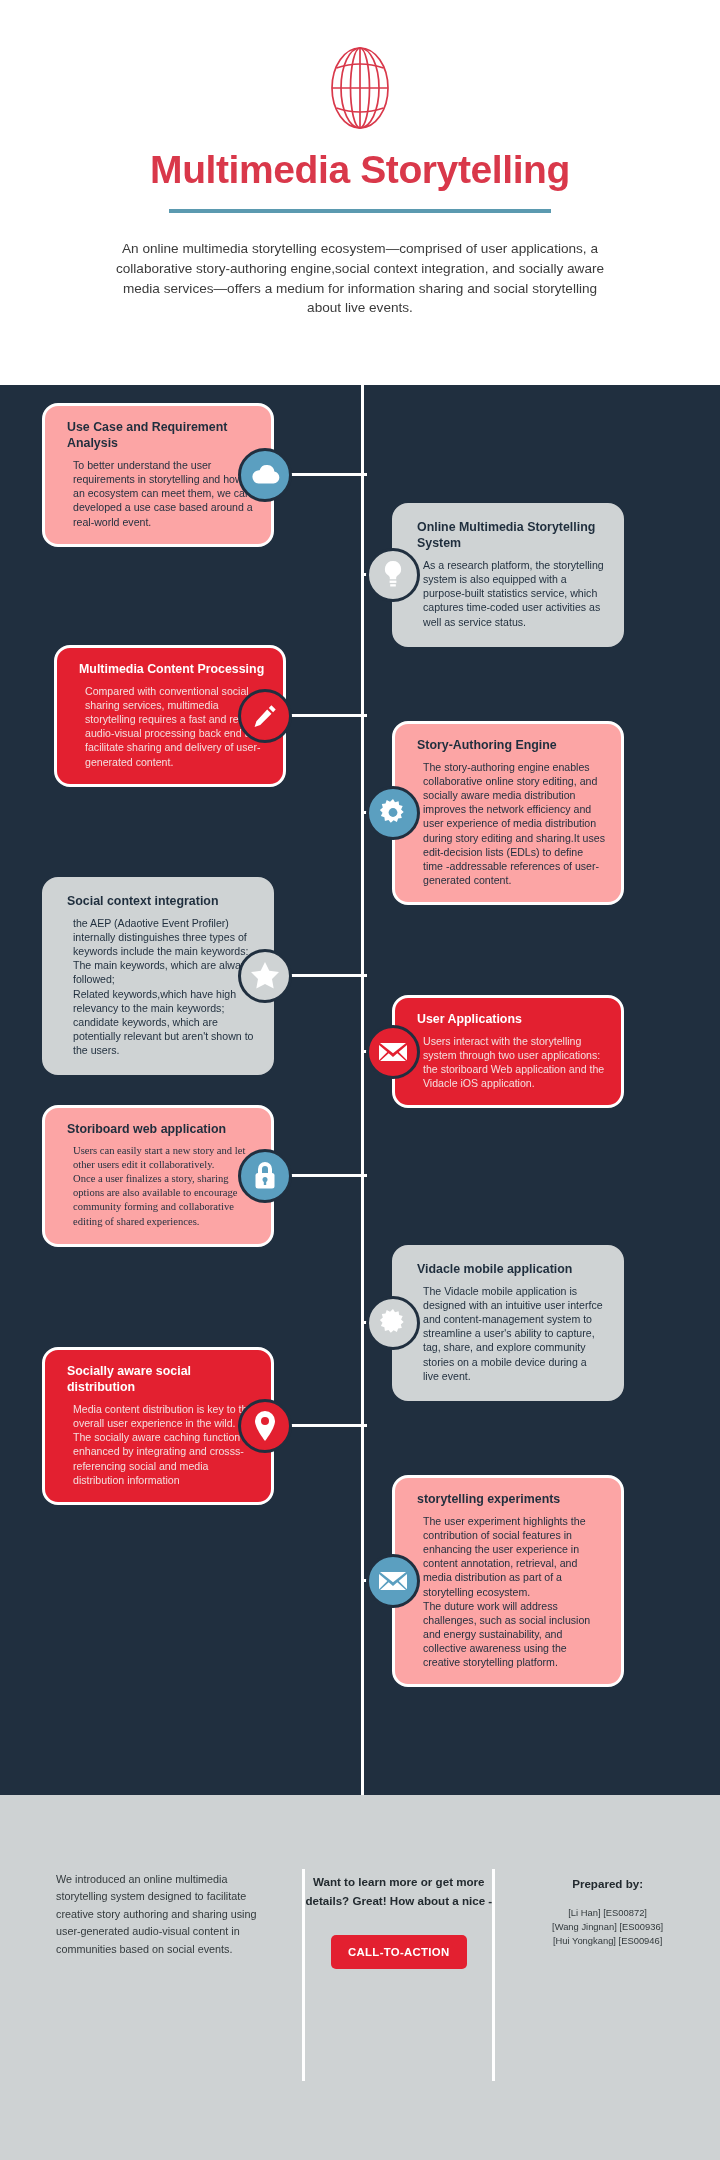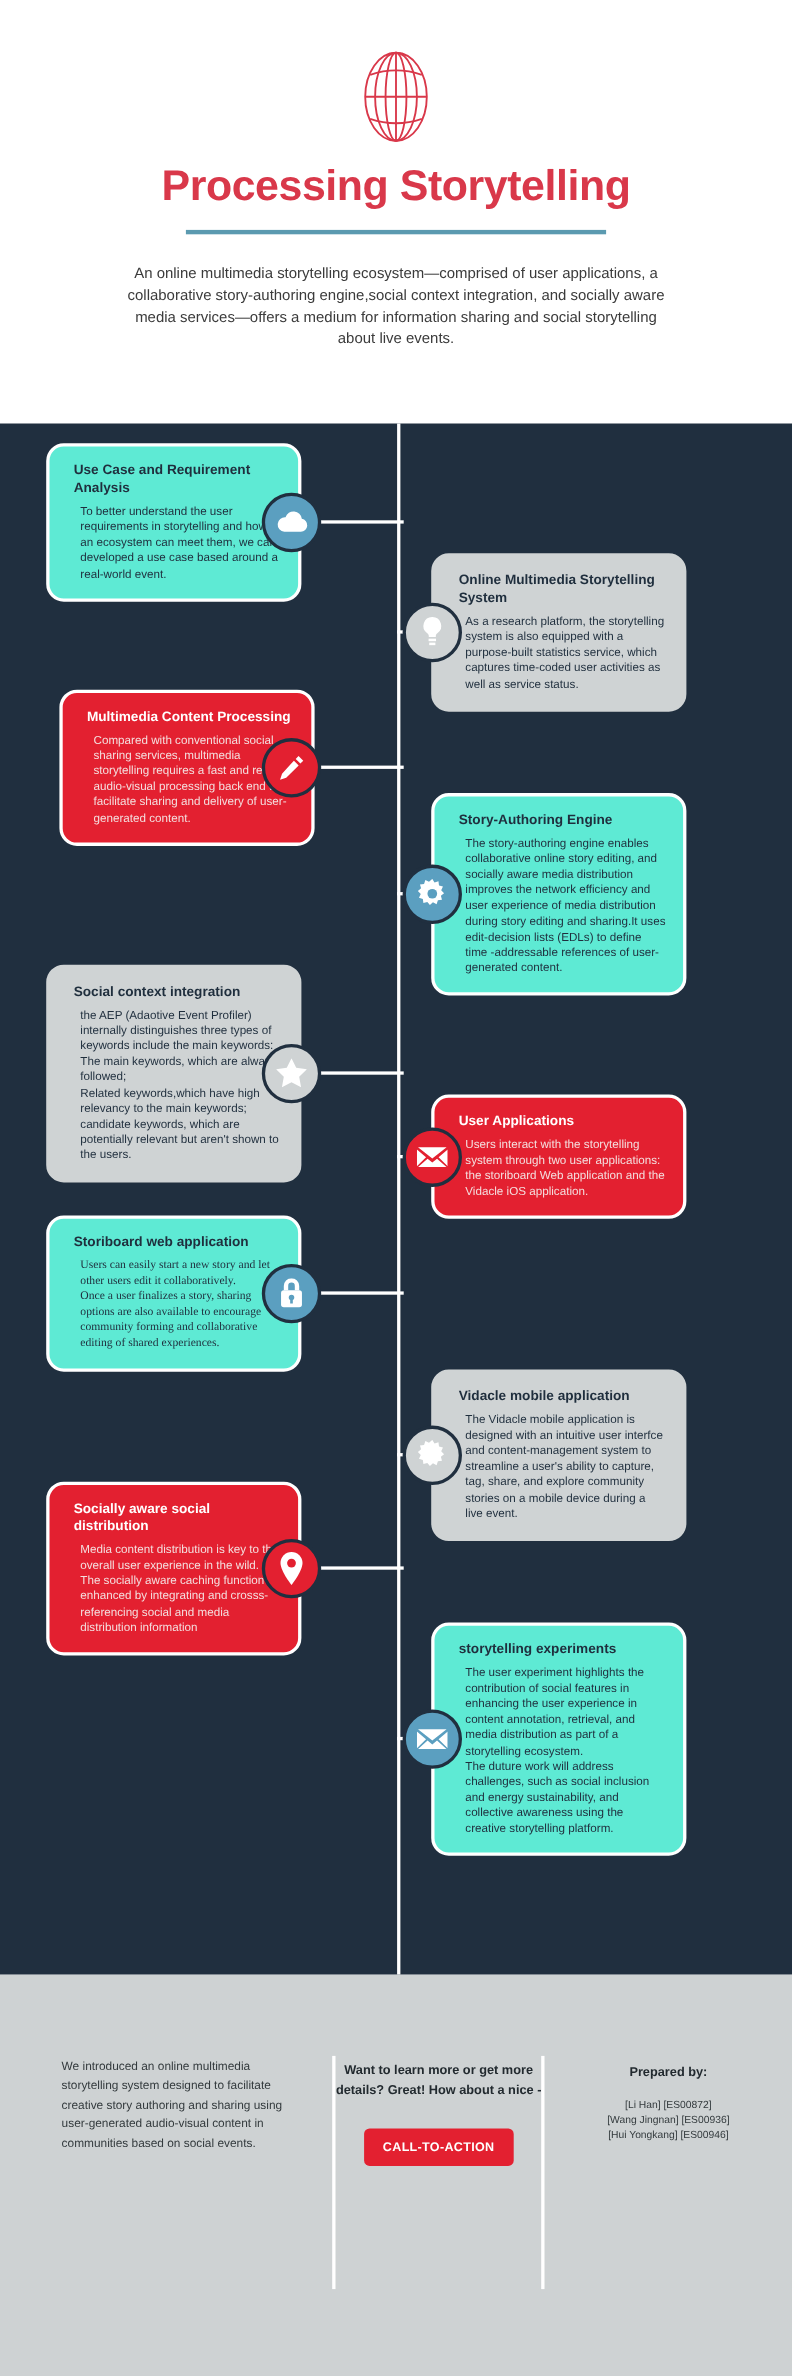--- a/index.html
+++ b/index.html
@@ -106,21 +106,21 @@
     margin-bottom: 7px;
     padding-left: 6px;
   }
   .card p {
     font-size: 10.6px;
     line-height: 1.33;
     padding-left: 12px;
   }
 
   
-  .theme-blue  { background: #5eead4; border-color: #ffffff; }
+  .theme-blue  { background: #fca5a5; border-color: #ffffff; }
   .theme-blue h3, .theme-blue p { color: #1f2e3d; }
   .theme-red   { background: #e32030; border-color: #ffffff; }
   .theme-red h3 { color: #ffffff; }
   .theme-red p  { color: #f4dede; }
   .theme-gray  { background: #cfd3d4; border-color: #cfd3d4; }
   .theme-gray h3, .theme-gray p { color: #1f2e3d; }
 
   
   .badge {
     position: absolute;
@@ -210,21 +210,21 @@
           <ellipse cx="31" cy="42" rx="19" ry="40"></ellipse>
           <ellipse cx="31" cy="42" rx="9.5" ry="40"></ellipse>
           <line x1="31" y1="2" x2="31" y2="82"></line>
           <line x1="3" y1="42" x2="59" y2="42"></line>
           <path d="M7.5 22 Q31 14 54.5 22"></path>
           <path d="M7.5 62 Q31 70 54.5 62"></path>
         </g>
       </svg>
     </div>
 
-    <h1 class="main-title">Processing Storytelling</h1>
+    <h1 class="main-title">Multimedia Storytelling</h1>
 
     <div class="title-rule"></div>
 
     <p class="intro">An online multimedia storytelling ecosystem—comprised of user applications, a collaborative story-authoring engine,social context integration, and socially aware media services—offers a medium for information sharing and social storytelling about live events.</p>
   </div>
 
   <div class="timeline">
     <div class="spine"></div>
 
     <div class="node left" style="top:18px;">
@@ -248,21 +248,21 @@
       </div>
       <div class="badge badge-gray">
         <svg width="22" height="30" viewBox="0 0 22 30">
             <path fill="#ffffff" d="M11 1a8 8 0 0 0-4.6 14.6c.9.7 1.4 1.6 1.4 2.6v1h6.4v-1c0-1 .5-1.9 1.4-2.6A8 8 0 0 0 11 1z"></path>
             <rect x="7.6" y="20.6" width="6.8" height="2.3" fill="#ffffff"></rect>
             <rect x="8.2" y="24.2" width="5.6" height="2.3" fill="#ffffff"></rect>
           </svg>
       </div>
     </div>
 
-    <div class="node left" style="top:242px;padding-left:12px;">
+    <div class="node left" style="top:260px;padding-left:12px;">
       <div class="connector"></div>
       <div class="card theme-red">
         <h3>Multimedia Content Processing</h3>
         <p>Compared with conventional social sharing services, multimedia storytelling requires a fast and resilient audio-visual processing back end to facilitate sharing and delivery of user-generated content.</p>
       </div>
       <div class="badge badge-red">
         <svg width="26" height="26" viewBox="0 0 26 26">
             <path fill="#ffffff" d="M19.4 2.3l4.3 4.3-2.6 2.6-4.3-4.3zM15.2 6.5l4.3 4.3L8.2 22.1 2.6 23.9l1.8-5.6z"></path>
           </svg>
       </div>

